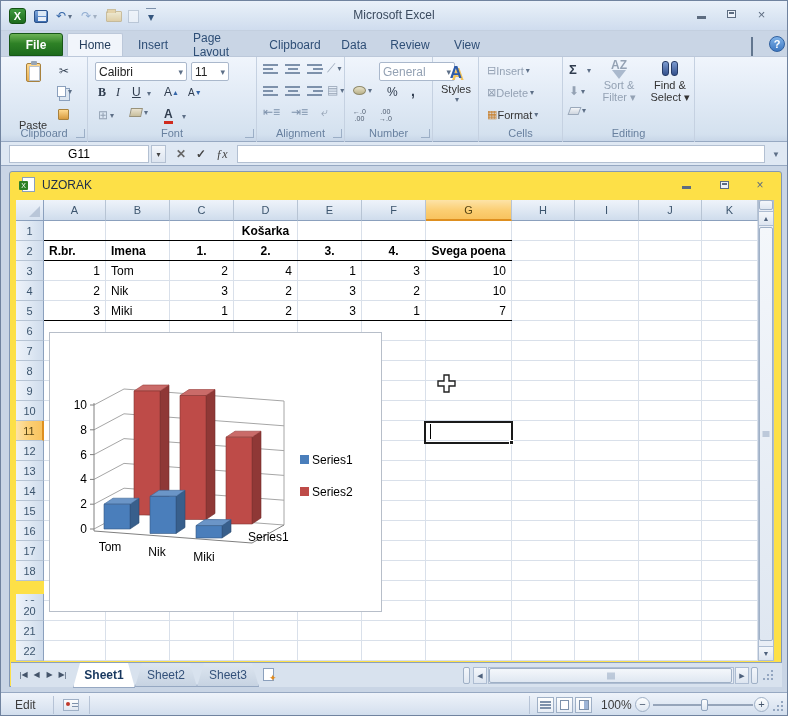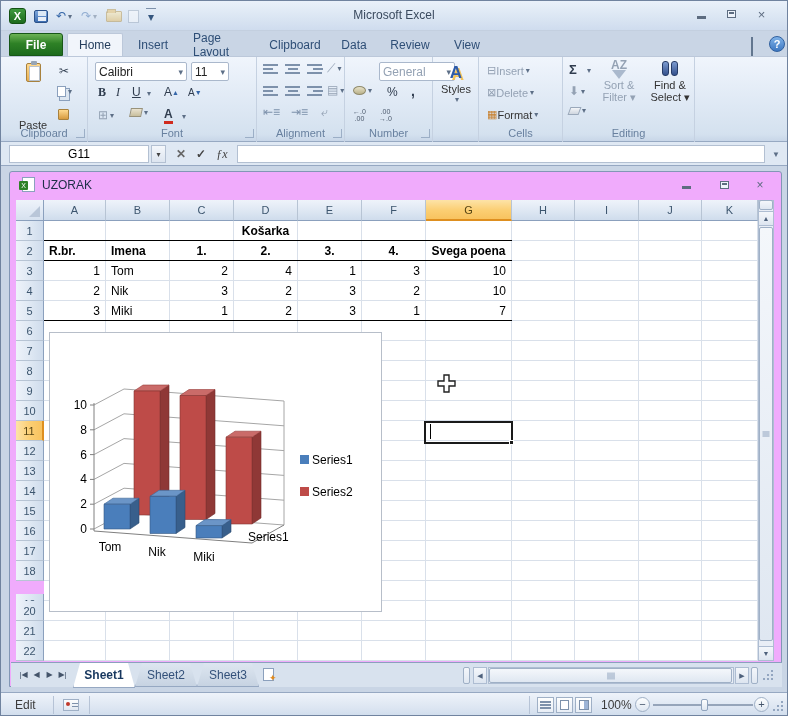--- a/index.html
+++ b/index.html
@@ -61,21 +61,21 @@
   .bigbtn{display:flex;flex-direction:column;align-items:center;font-size:11px;color:#333;}
   .bino{display:flex;gap:2px;align-items:flex-end;}
   .bino i{width:7px;height:15px;background:linear-gradient(#7c9bd0,#33508c);border:1px solid #263b66;border-radius:3px;}
   .funnel{width:0;height:0;border-left:7px solid transparent;border-right:7px solid transparent;border-top:9px solid #aab9cd;}
   
   .fbar{left:0;top:141px;width:100%;height:24px;background:#dfe8f3;border-bottom:1px solid #96a8c2;}
   .whitefield{background:#fff;border:1px solid #b3c0d2;}
   .fbtn{display:flex;align-items:center;justify-content:center;font-size:12px;color:#444;}
   
   .workarea{left:0;top:165px;width:100%;height:526px;background:#c9d5e5;}
-  .wb{left:8px;top:5px;width:773px;height:516px;background:#f0abfc;border:1px solid #8297b5;border-radius:3px 3px 0 0;}
+  .wb{left:8px;top:5px;width:773px;height:516px;background:#fde047;border:1px solid #8297b5;border-radius:3px 3px 0 0;}
   .wbtitle{left:0;top:0;width:100%;height:27px;font-size:12px;color:#20304a;}
   .docicon{width:13px;height:15px;background:#fff;border:1px solid #8ba0bd;position:relative;}
   .docicon:before{content:"X";position:absolute;left:-4px;top:3px;width:9px;height:9px;background:#2e8126;color:#fff;
     font-size:7px;line-height:9px;text-align:center;border-radius:1px;}
   .wbctl{top:7px;width:16px;height:12px;display:flex;align-items:center;justify-content:center;color:#5d6c80;}
   .colhdr{top:28px;height:21px;background:linear-gradient(#eef3fa,#dce6f2 60%,#cfdcec);
     border-right:1px solid #b7c4d4;border-bottom:1px solid #8ba0bd;
     display:flex;align-items:center;justify-content:center;font-size:11px;color:#3c556e;}
   .colhdr.sel{background:linear-gradient(#fde3a7,#fbce72 55%,#f8c35f);border-bottom:2px solid #de8f1f;color:#574514;}
   .rowhdr{left:6px;width:28px;background:linear-gradient(90deg,#eef3fa,#dce6f2 60%,#cfdcec);

